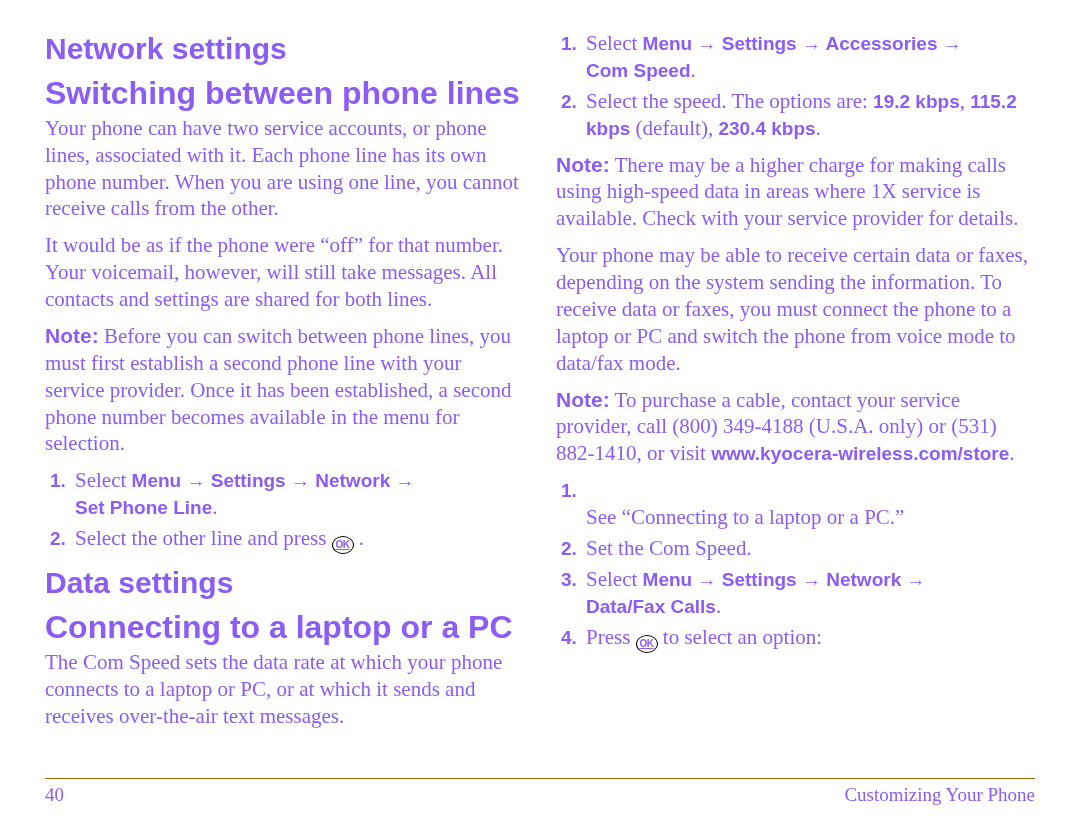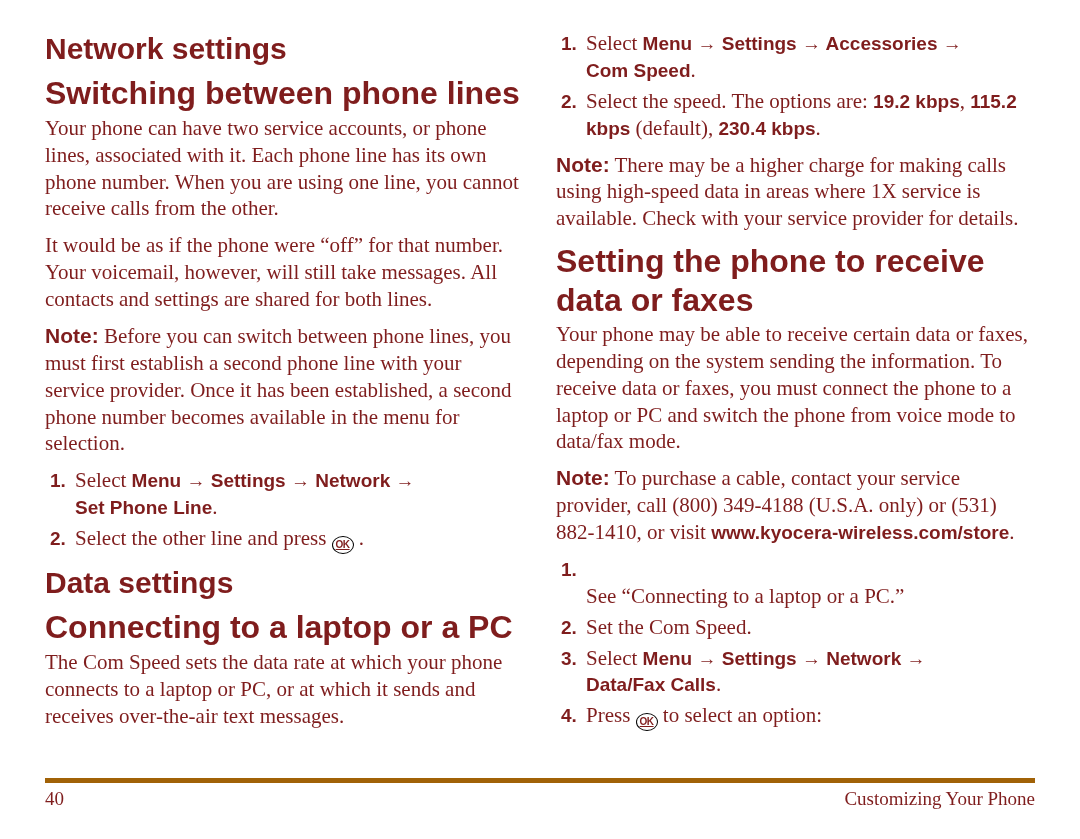--- a/index.html
+++ b/index.html
@@ -11,21 +11,21 @@
     overflow: hidden;
   }
   .page {
     box-sizing: border-box;
     width: 1080px;
     height: 839px;
     padding: 30px 45px 20px 45px;
     font-family: "Times New Roman", Times, serif;
     font-size: 21px;
     line-height: 1.28;
-    color: #7f1d1d;
+    color: #8b5cf6;
   }
   .columns {
     column-count: 2;
     column-gap: 32px;
     column-fill: auto;
     height: 740px;
   }
   h1 {
     font-family: Arial, Helvetica, sans-serif;
     font-weight: bold;
@@ -78,21 +78,21 @@
     border-radius: 50%;
     font-family: Arial, Helvetica, sans-serif;
     font-weight: bold;
     font-size: 10px;
     line-height: 16px;
     text-align: center;
     letter-spacing: -0.5px;
     text-decoration: underline;
   }
   .footer {
-    border-top: 5px solid #a16207;
+    border-top: 1px solid #a16207;
     margin-top: 8px;
     padding-top: 4px;
     display: flex;
     justify-content: space-between;
     font-size: 19px;
   }
 </style>
 </head>
 <body>
 
@@ -132,21 +132,20 @@
       </li>
       <li>
         <span>Select the speed. The options are: </span><span class="ui">19.2 kbps</span><span>, </span><span class="ui">115.2 kbps</span><span> (default), </span><span class="ui">230.4 kbps</span><span>.</span>
       </li>
     </ol>
 
     <p>
       <span class="note-label">Note:</span><span> There may be a higher charge for making calls using high-speed data in areas where 1X service is available. Check with your service provider for details.</span>
     </p>
 
-    <h2>Setting the phone to receive data or&nbsp;faxes</h2>
 
     <p>Your phone may be able to receive certain data or faxes, depending on the system sending the information. To receive data or faxes, you must connect the phone to a laptop or PC and switch the phone from voice mode to data/fax mode.</p>
 
     <p>
       <span class="note-label">Note:</span><span> To purchase a cable, contact your service provider, call (800) 349-4188 (U.S.A. only) or (531) 882-1410, or visit </span><span class="ui">www.kyocera-wireless.com/store</span><span>.</span>
     </p>
 
     <ol>
       <li>
         <br>

